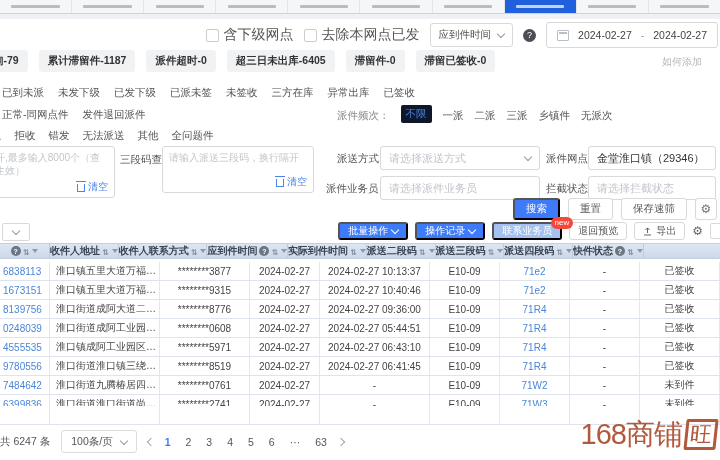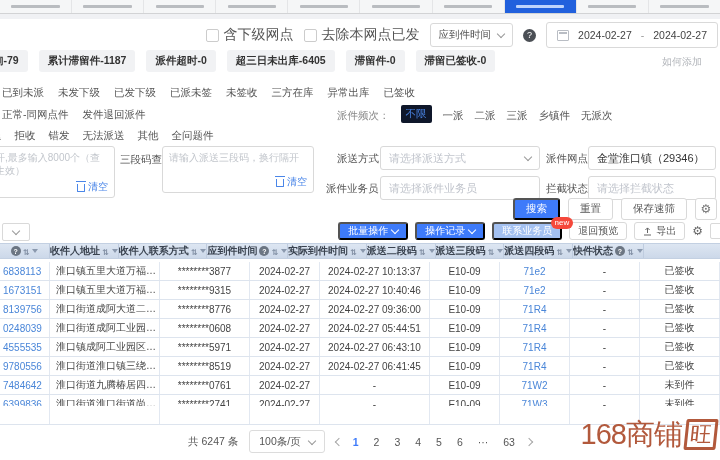--- a/index.html
+++ b/index.html
@@ -80,21 +80,21 @@
   .qh::before{content:"?"}
   .tbody{position:absolute;top:262px;left:0;right:0}
   .tr{display:flex;height:18px;border-bottom:1px solid #dde4ee;background:#fff}
   .td{font-size:10px;display:flex;align-items:center;justify-content:center;border-right:1px solid #e2e8f1;box-sizing:border-box;overflow:hidden;white-space:nowrap;color:#444}
   .c1{width:50px}.c2{width:110px}.c3{width:90px}.c4{width:70px}.c5{width:110px}
   .c6{width:70px}.c7{width:70px}.c8{width:70px}.c9{width:80px}
   .td.c1{color:#4a86d8;justify-content:flex-start;padding-left:3px}
   .td.c2{justify-content:flex-start;padding-left:6px}
   .td.c7{color:#4a86d8}
   
-  .pager{position:absolute;top:430px;left:0;right:0;display:flex;align-items:center;justify-content:center;gap:11px;color:#555;font-size:10.5px}
+  .pager{position:absolute;top:430px;left:0;right:0;display:flex;align-items:center;justify-content:flex-start;gap:11px;color:#555;font-size:10.5px}
   .psize{display:flex;align-items:center;gap:8px;border:1px solid #dcdcdc;border-radius:3px;height:21px;padding:0 9px;color:#555;background:#fff}
   .parrow-l{width:5px;height:5px;border-left:1px solid #a6a6a6;border-bottom:1px solid #a6a6a6;transform:rotate(45deg)}
   .parrow-r{width:5px;height:5px;border-left:1px solid #a6a6a6;border-bottom:1px solid #a6a6a6;transform:rotate(225deg)}
   .pages{display:flex;gap:15px}
   .page{color:#555}
   .pages .page:nth-of-type(1){color:#3e7bfa;font-weight:700}
   
   .wm{position:absolute;right:3px;bottom:5px;display:flex;align-items:center;color:#b2593c;font-weight:400}
   .wm-text{font-size:29px;letter-spacing:-1px}
   .wm-box{margin-left:3px;border:3px solid #b2593c;font-size:22px;padding:0 2px;transform:skew(-6deg);border-radius:2px;line-height:1.15}

